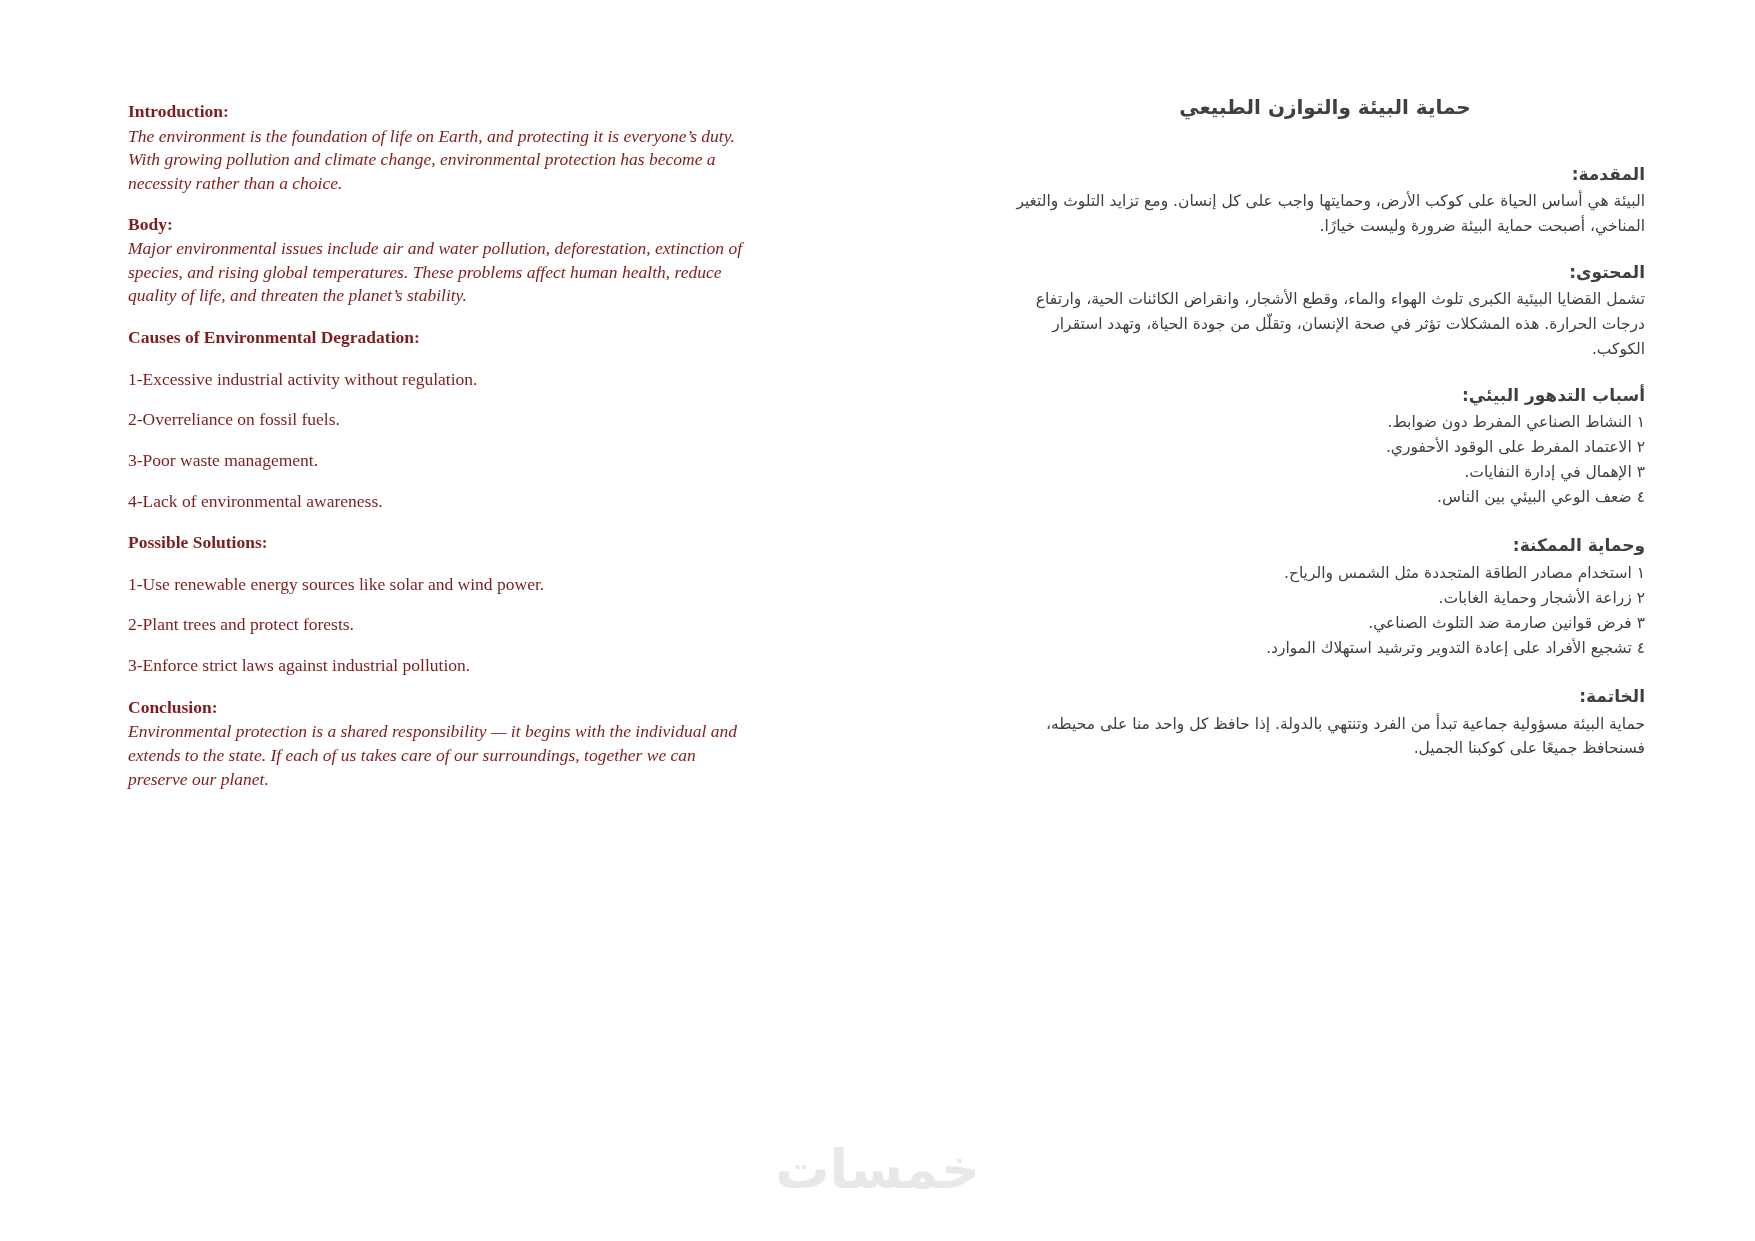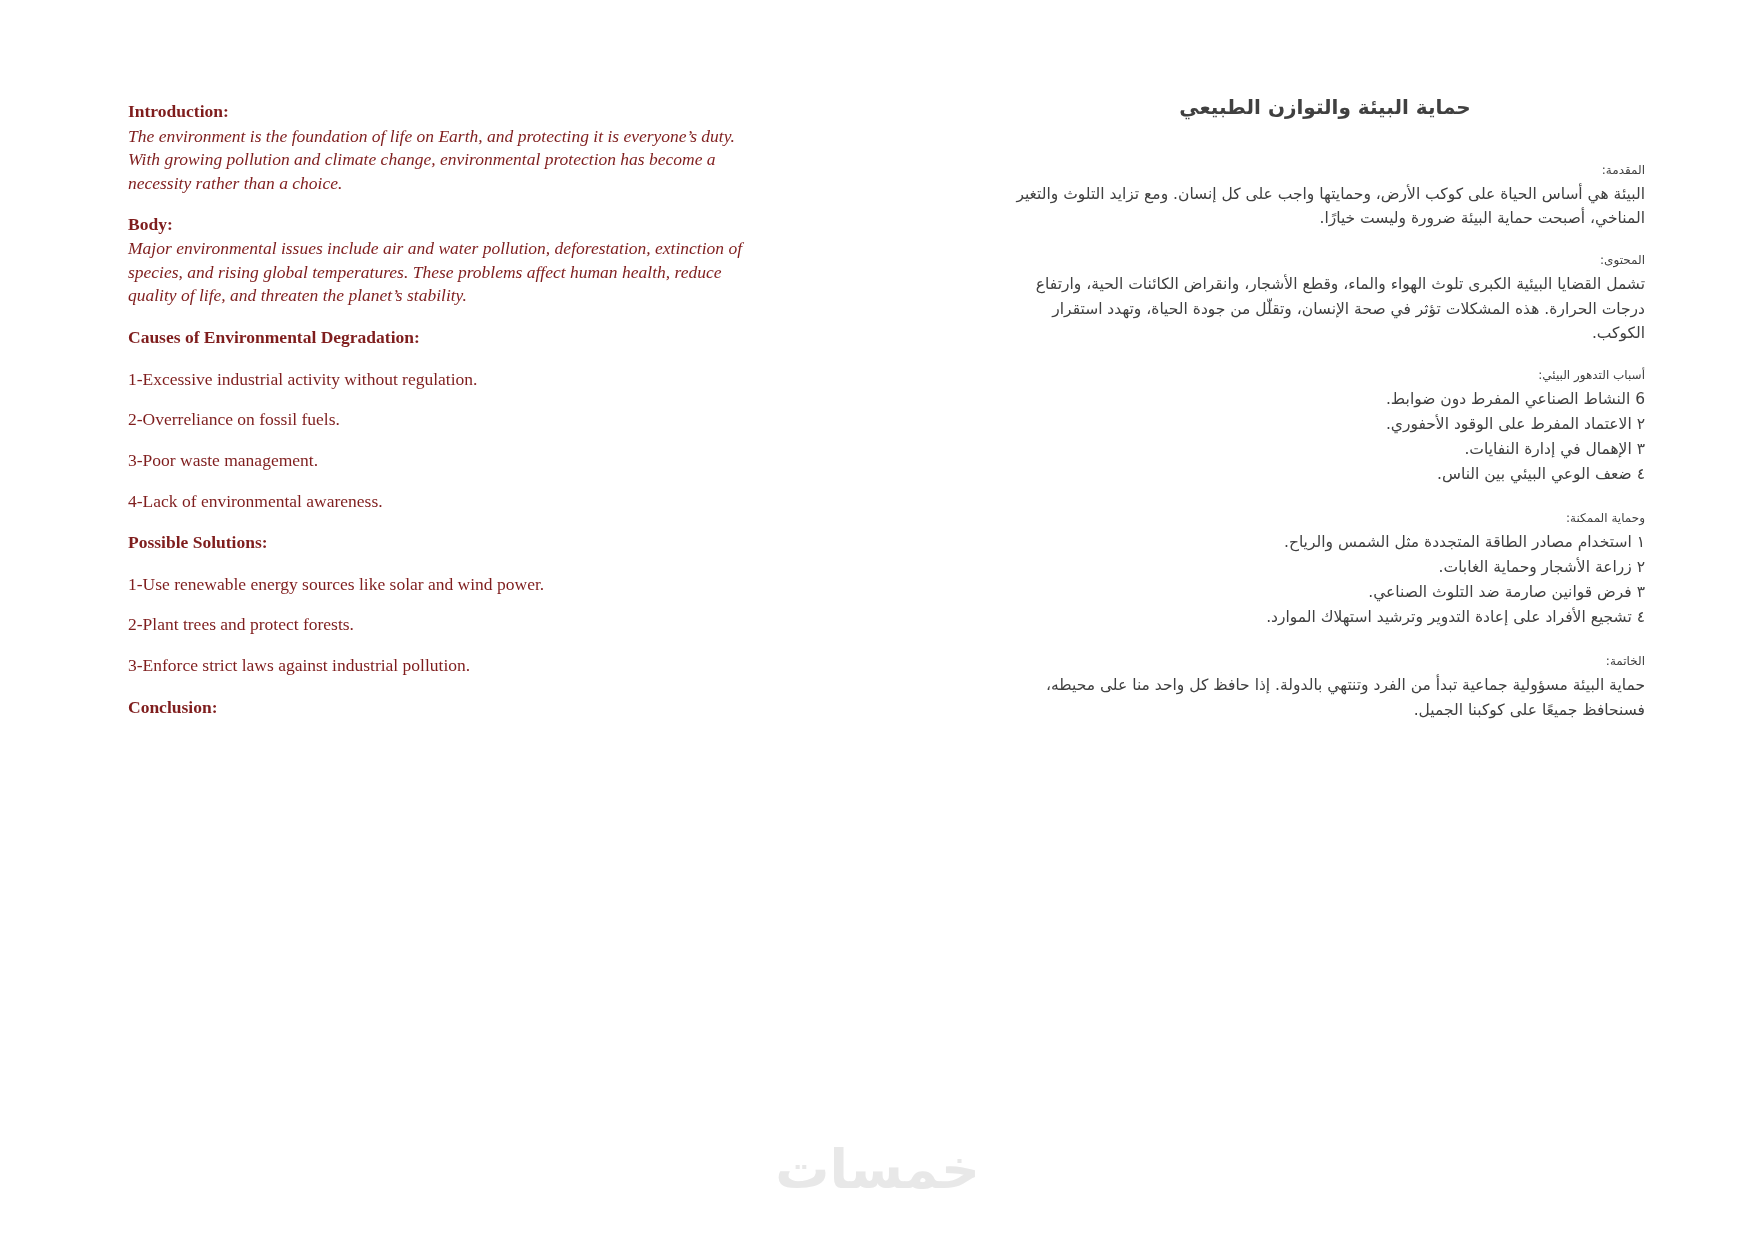--- a/index.html
+++ b/index.html
@@ -61,22 +61,22 @@
     line-height: 1.55;
     color: #404040;
   }
   .col-ar .ar-title {
     font-size: 20px;
     font-weight: bold;
     text-align: center;
     margin: 0 0 38px 0;
   }
   .col-ar .ar-heading {
-    font-weight: normal;
-    font-size: 12px;
+    font-weight: bold;
+    font-size: 17px;
     margin: 0 0 2px 0;
   }
   .col-ar .ar-para {
     margin: 0 0 20px 0;
     line-height: 1.6;
   }
   .col-ar .ar-item {
     margin: 0;
     line-height: 1.62;
   }
@@ -127,20 +127,21 @@
 
     <div>
       <div class="heading block-gap">Possible Solutions:</div>
       <p class="item" style="margin-top:18px">1-Use renewable energy sources like solar and wind power.</p>
       <p class="item">2-Plant trees and protect forests.</p>
       <p class="item">3-Enforce strict laws against industrial pollution.</p>
     </div>
 
     <div>
       <div class="heading block-gap">Conclusion:</div>
+      <p class="para">Environmental protection is a shared responsibility — it begins with the individual and extends to the state. If each of us takes care of our surroundings, together we can preserve our planet.</p>
     </div>
 
   </div>
 
   <div class="col-ar">
 
     <div class="ar-title">حماية البيئة والتوازن الطبيعي</div>
 
     <div>
       <div class="ar-heading">المقدمة:</div>
@@ -148,21 +149,21 @@
     </div>
 
     <div>
       <div class="ar-heading">المحتوى:</div>
       <p class="ar-para">تشمل القضايا البيئية الكبرى تلوث الهواء والماء، وقطع الأشجار، وانقراض الكائنات الحية، وارتفاع درجات الحرارة. هذه المشكلات تؤثر في صحة الإنسان، وتقلّل من جودة الحياة، وتهدد استقرار الكوكب.</p>
     </div>
 
     <div>
       <div class="ar-heading">أسباب التدهور البيئي:</div>
       <div class="ar-list">
-        <p class="ar-item">6 النشاط الصناعي المفرط دون ضوابط.</p>
+        <p class="ar-item">١ النشاط الصناعي المفرط دون ضوابط.</p>
         <p class="ar-item">٢ الاعتماد المفرط على الوقود الأحفوري.</p>
         <p class="ar-item">٣ الإهمال في إدارة النفايات.</p>
         <p class="ar-item">٤ ضعف الوعي البيئي بين الناس.</p>
       </div>
     </div>
 
     <div>
       <div class="ar-heading">وحماية الممكنة:</div>
       <div class="ar-list">
         <p class="ar-item">١ استخدام مصادر الطاقة المتجددة مثل الشمس والرياح.</p>

